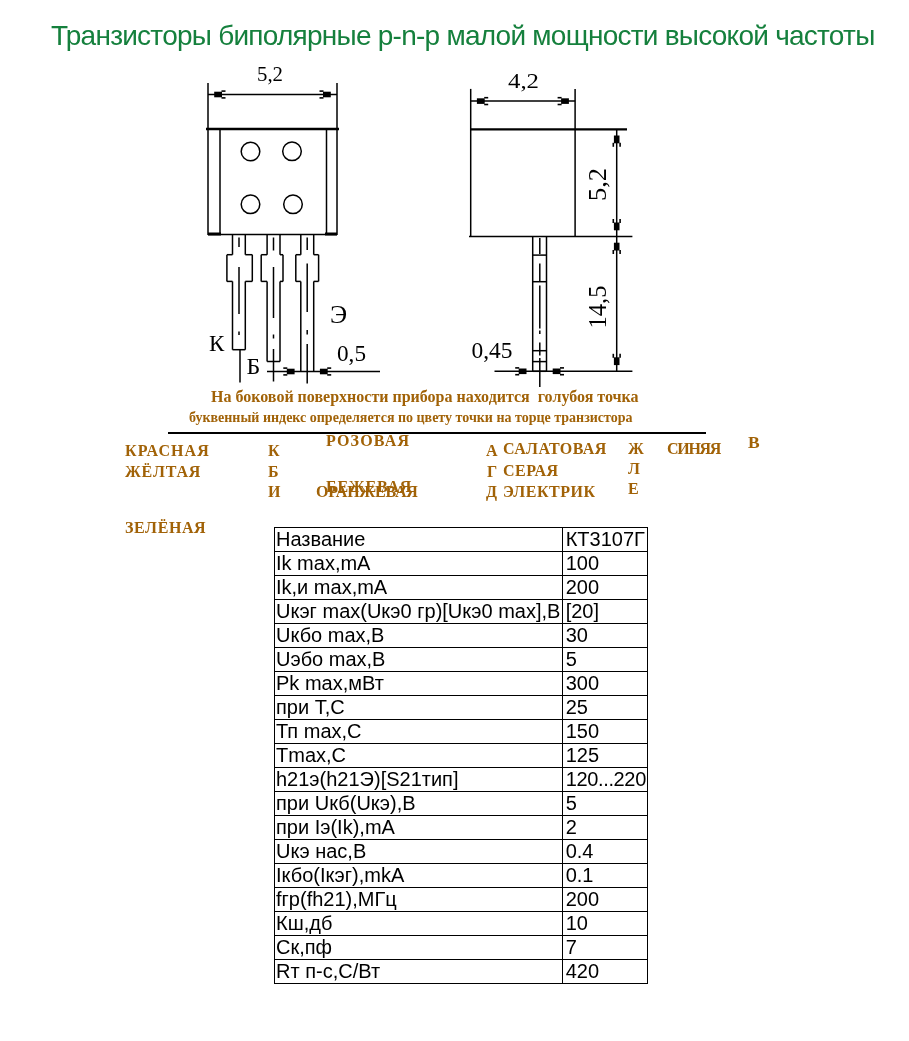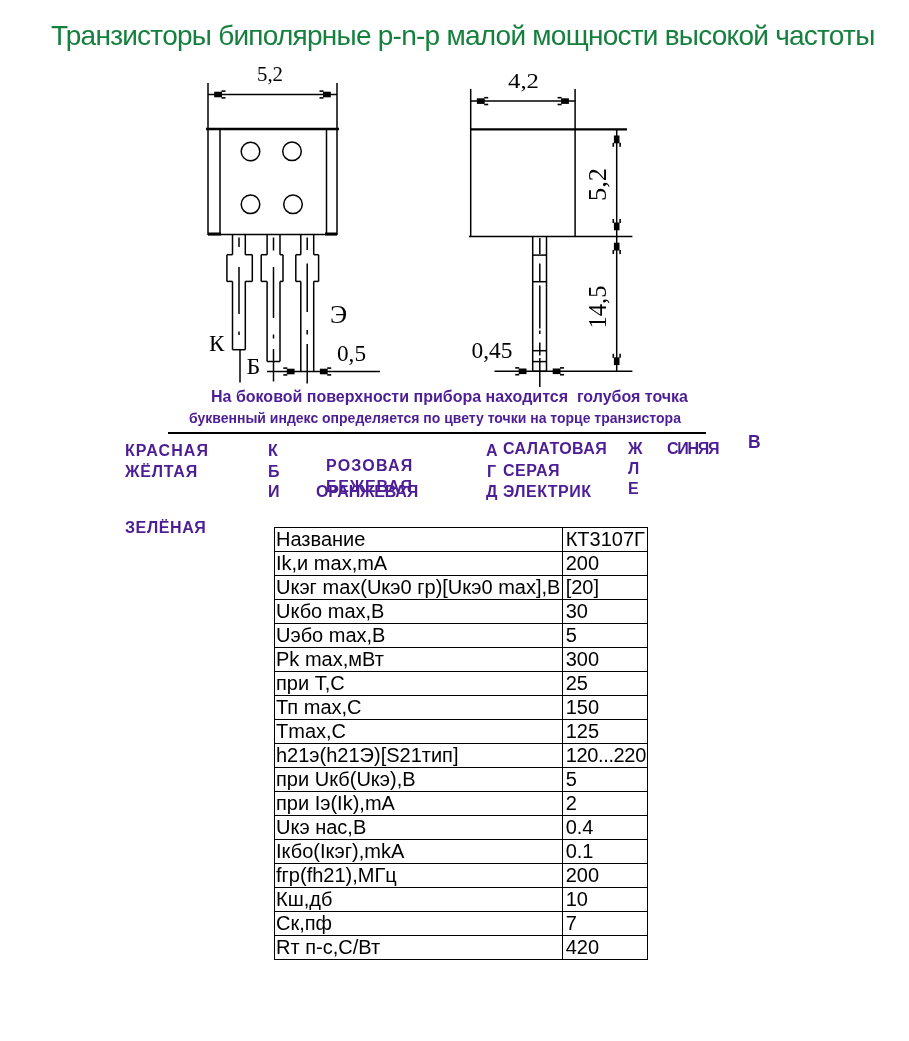--- a/index.html
+++ b/index.html
@@ -1,20 +1,20 @@
 <!DOCTYPE html>
 <html><head>
 <meta charset="utf-8">
 <style>
   html,body{margin:0;padding:0;}
   body{width:909px;height:1041px;background:#ffffff;position:relative;overflow:hidden;
        font-family:"Liberation Sans",sans-serif;}
   .abs{position:absolute;white-space:pre;}
   #title{left:51px;top:20px;font-size:28px;color:#15803d;letter-spacing:-0.75px;}
-  .ser{font-family:Liberation Sans, sans-serif;font-weight:bold;color:#4c1d95;}
+  .ser{font-family:Liberation Serif, serif;font-weight:bold;color:#a16207;}
   #line1{left:211px;top:388px;font-size:16px;}
   #line2{left:189px;top:410px;font-size:14px;}
   #uline{left:168px;top:431.5px;width:538px;height:2px;background:#000;}
   .ct{font-size:16px;}
   table{position:absolute;left:274px;top:526.5px;border-collapse:collapse;table-layout:fixed;width:373.5px;}
   td{border:1px solid #000;font-size:20px;padding:0 0 0 1px;height:23px;
      line-height:23px;white-space:nowrap;overflow:visible;}
   td.c1{width:285px;}
   td.c2{width:79px;padding-left:4px;text-indent:-1.5px;}
 </style>
@@ -159,21 +159,21 @@
 <line x1="560.0" y1="367.9" x2="564.0" y2="367.9" stroke-width="1.6"></line>
 <text x="471.5" y="358" font-family="Liberation Serif" font-size="24" fill="#000" stroke="none" textLength="41" lengthAdjust="spacingAndGlyphs">0,45</text>
 </svg>
 
 <div class="abs ser" id="line1">На боковой поверхности прибора находится  голубоя точка</div>
 <div class="abs ser" id="line2">буквенный индекс определяется по цвету точки на торце транзистора</div>
 <div class="abs" id="uline"></div>
 
 <div class="abs ser ct" style="left:125px;top:442px;letter-spacing:1.1px;">КРАСНАЯ</div>
 <div class="abs ser ct" style="left:268px;top:442px;">К</div>
-<div class="abs ser ct" style="left:326px;top:457px;letter-spacing:1.2px;">РОЗОВАЯ</div>
+<div class="abs ser ct" style="left:326px;top:432px;letter-spacing:1.2px;">РОЗОВАЯ</div>
 <div class="abs ser ct" style="left:486px;top:441.5px;">А</div>
 <div class="abs ser ct" style="left:503px;top:440px;letter-spacing:0.4px;">САЛАТОВАЯ</div>
 <div class="abs ser ct" style="left:628px;top:440px;">Ж</div>
 <div class="abs ser ct" style="left:667px;top:439.5px;letter-spacing:-1.3px;">СИНЯЯ</div>
 <div class="abs ser ct" style="left:748px;top:431.5px;font-size:17.5px;">В</div>
 <div class="abs ser ct" style="left:125px;top:463px;letter-spacing:0.8px;">ЖЁЛТАЯ</div>
 <div class="abs ser ct" style="left:268px;top:463px;">Б</div>
 <div class="abs ser ct" style="left:326px;top:478px;letter-spacing:0.8px;">БЕЖЕВАЯ</div>
 <div class="abs ser ct" style="left:487px;top:462.5px;">Г</div>
 <div class="abs ser ct" style="left:503px;top:461.5px;letter-spacing:0.5px;">СЕРАЯ</div>
@@ -185,20 +185,24 @@
 <div class="abs ser ct" style="left:503px;top:483px;letter-spacing:0.5px;">ЭЛЕКТРИК</div>
 <div class="abs ser ct" style="left:628px;top:480px;">Е</div>
 
 <table>
 <tbody>
       <tr>
         <td class="c1">Название</td>
         <td class="c2">КТ3107Г</td>
       </tr>
 <tr>
+        <td class="c1">Ik max,mA</td>
+        <td class="c2">100</td>
+      </tr>
+<tr>
         <td class="c1">Ik,и max,mA</td>
         <td class="c2">200</td>
       </tr>
 <tr>
         <td class="c1">Uкэг max(Uкэ0 гр)[Uкэ0 max],В</td>
         <td class="c2">[20]</td>
       </tr>
 <tr>
         <td class="c1">Uкбо max,В</td>
         <td class="c2">30</td>

